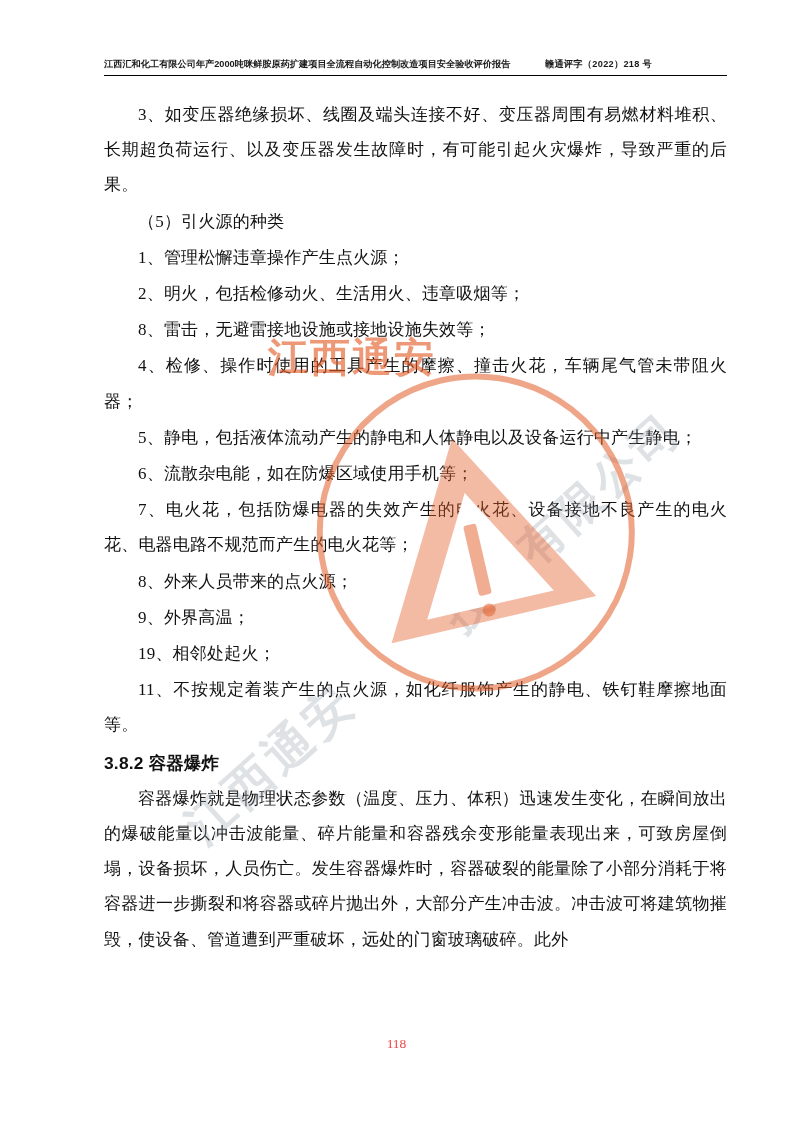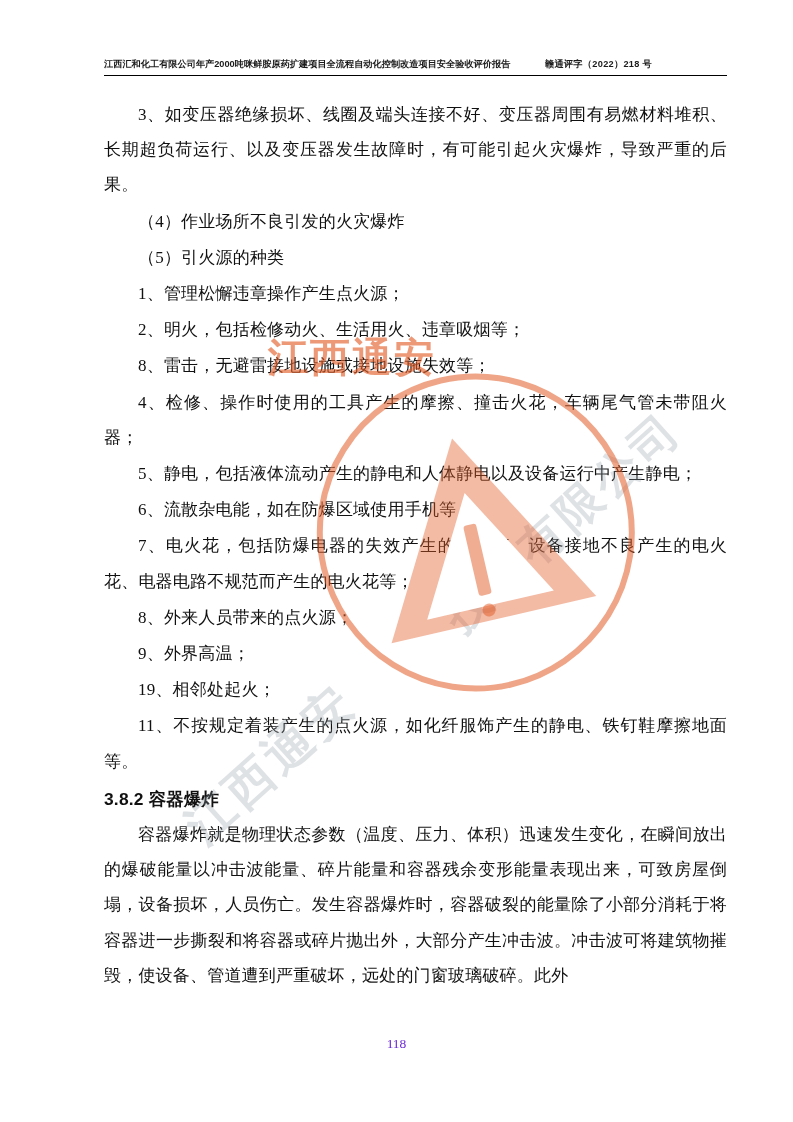--- a/index.html
+++ b/index.html
@@ -72,21 +72,21 @@
 
   
   .page-number {
     position: absolute;
     top: 1036px;
     left: 0;
     width: 793px;
     text-align: center;
     font-size: 13.5px;
     font-family: "Liberation Serif", serif;
-    color: #6d28d9;
+    color: #ef4444;
   }
 
   
   .watermark {
     position: absolute;
     left: 0;
     top: 0;
     width: 793px;
     height: 1122px;
     pointer-events: none;
@@ -189,21 +189,20 @@
   </div>
 
   <div class="header">
     <span>江西汇和化工有限公司年产2000吨咪鲜胺原药扩建项目全流程自动化控制改造项目安全验收评价报告</span>
     <span class="hdr-right">赣通评字（2022）218 号</span>
   </div>
   <div class="header-rule"></div>
 
   <div class="content">
     <p class="ind2">3、如变压器绝缘损坏、线圈及端头连接不好、变压器周围有易燃材料堆积、长期超负荷运行、以及变压器发生故障时，有可能引起火灾爆炸，导致严重的后果。</p>
-    <p class="ind1">（4）作业场所不良引发的火灾爆炸</p>
     <p class="ind1">（5）引火源的种类</p>
     <p class="ind2">1、管理松懈违章操作产生点火源；</p>
     <p class="ind2">2、明火，包括检修动火、生活用火、违章吸烟等；</p>
     <p class="ind2">8、雷击，无避雷接地设施或接地设施失效等；</p>
     <p class="ind2">4、检修、操作时使用的工具产生的摩擦、撞击火花，车辆尾气管未带阻火器；</p>
     <p class="ind2">5、静电，包括液体流动产生的静电和人体静电以及设备运行中产生静电；</p>
     <p class="ind2">6、流散杂电能，如在防爆区域使用手机等；</p>
     <p class="ind2">7、电火花，包括防爆电器的失效产生的电火花、设备接地不良产生的电火花、电器电路不规范而产生的电火花等；</p>
     <p class="ind2">8、外来人员带来的点火源；</p>
     <p class="ind2">9、外界高温；</p>

